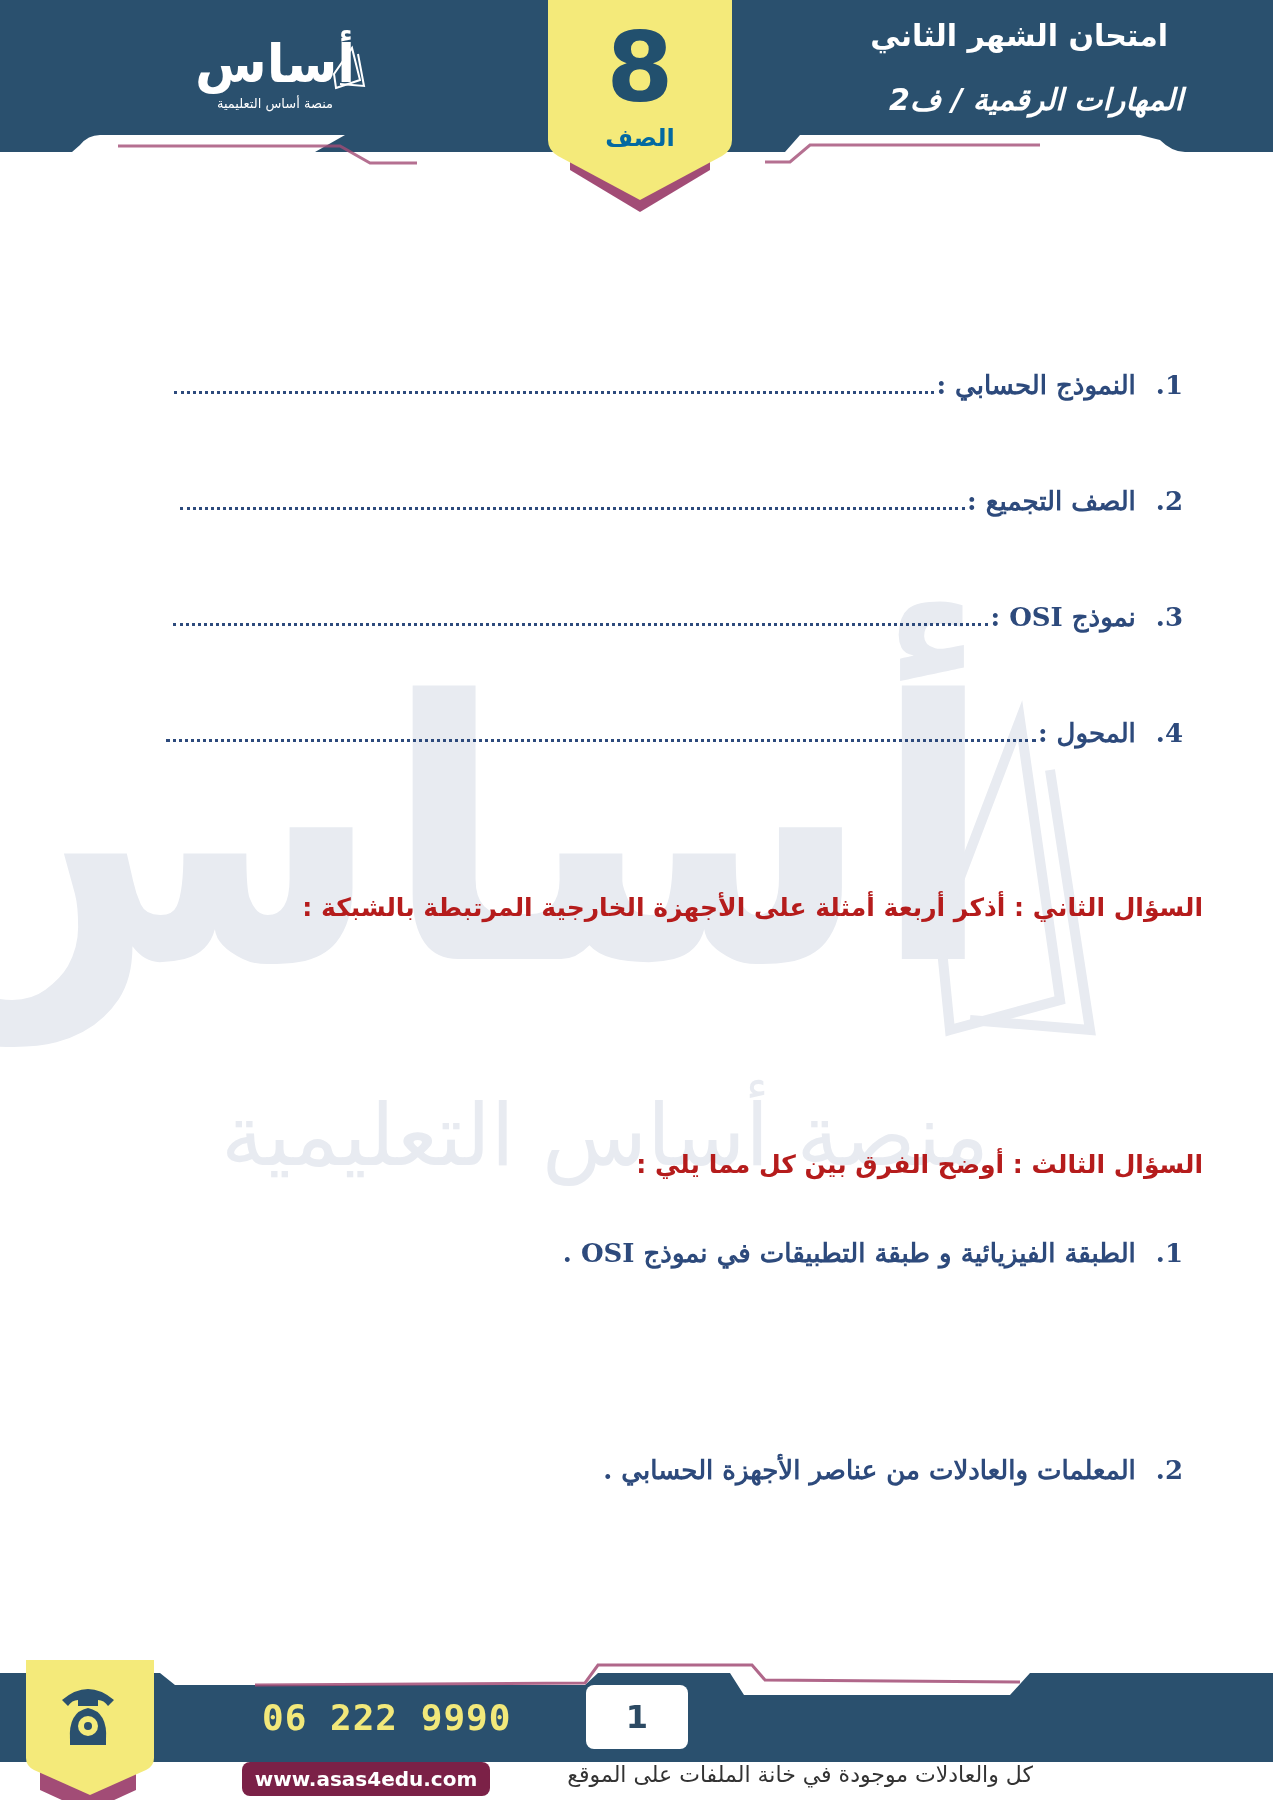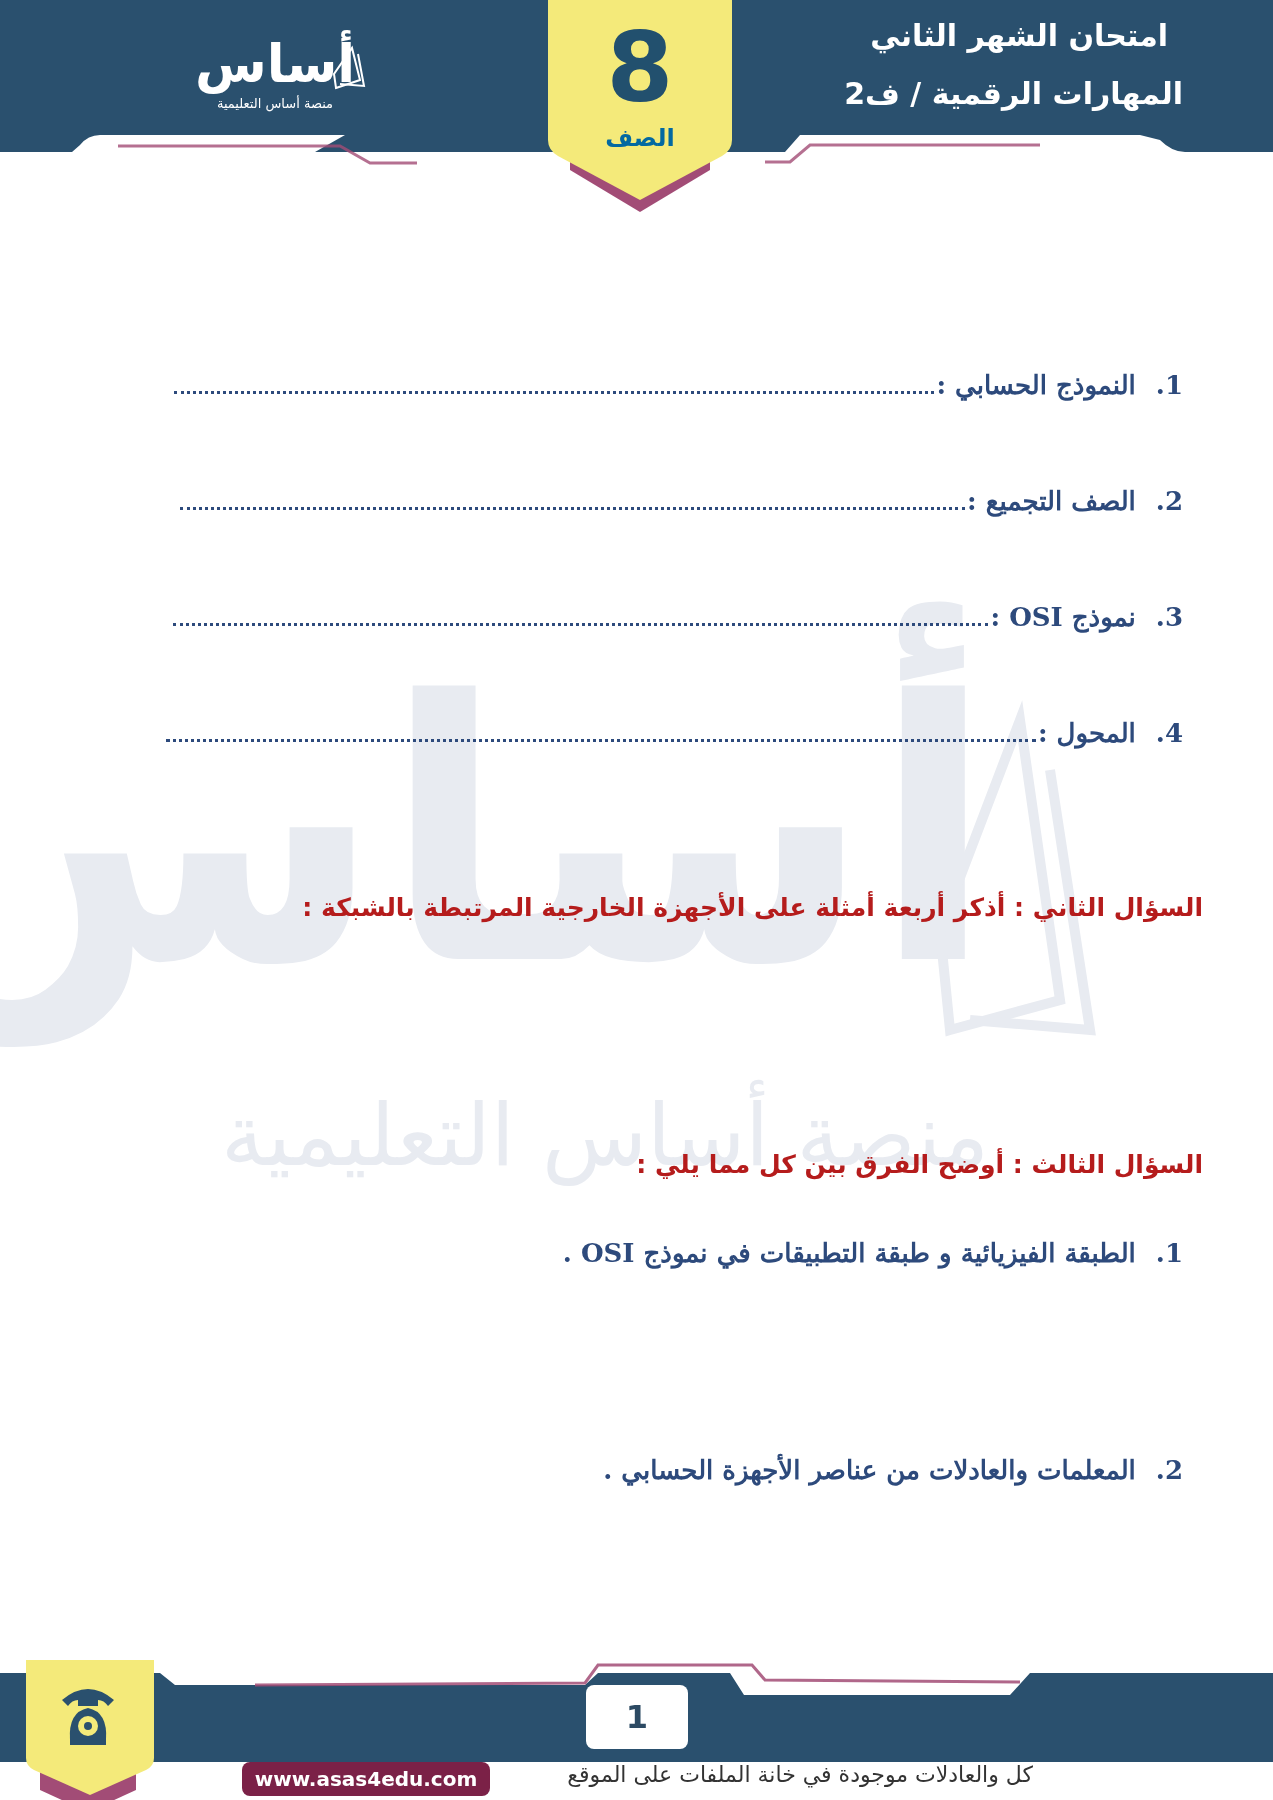--- a/index.html
+++ b/index.html
@@ -7,21 +7,21 @@
   body { position: relative; font-family: "DejaVu Sans", sans-serif; }
 
   
   .header-band { position: absolute; left: 0; top: 0; width: 1273px; height: 152px; }
   .header-title {
     position: absolute; right: 300px; width: 600px; text-align: right;
     color: #ffffff; font-weight: bold; font-size: 30px; direction: rtl;
     font-family: "DejaVu Sans", sans-serif;
   }
   .ht1 { top: 18px; right: 105px; }
-  .ht2 { top: 76px; right: 90px; }
+  .ht2 { top: 82px; right: 90px; font-style: italic; }
 
   .logo { position: absolute; left: 170px; top: 34px; width: 210px; height: 90px; text-align: center; }
   .logo-main { color: #fff; font-weight: bold; font-size: 52px; line-height: 60px; direction: rtl; letter-spacing: -2px; }
   .logo-sub { color: #fff; font-size: 13px; direction: rtl; margin-top: 2px; }
 
   .badge { position: absolute; left: 545px; top: 0; width: 190px; height: 215px; }
   .badge-num {
     position: absolute; left: 0; width: 190px; top: 18px; text-align: center;
     font-size: 96px; font-weight: bold; color: #22506e; line-height: 100px;
     font-family: "DejaVu Sans", sans-serif;
@@ -167,16 +167,17 @@
     <path d="M40 130 L40 150 L88 172 L136 150 L136 130 Z" fill="#a24c76"></path>
     <path d="M26 20 H154 V118 Q154 126 146 130 L90 155 L34 130 Q26 126 26 118 Z" fill="#f4ea7a"></path>
   </svg>
   <svg width="60" height="70" viewBox="0 0 60 70" style="position:absolute; left:58px; top:40px;">
     <path d="M4 20 Q30 -2 56 20 L50 26 Q46 20 40 20 L40 26 L20 26 L20 20 Q14 20 10 26 Z" fill="#2a506e"></path>
     <path d="M12 60 Q10 32 30 28 Q50 32 48 60 Z" fill="#2a506e"></path>
     <circle cx="30" cy="46" r="10" fill="#f4ea7a"></circle>
     <circle cx="30" cy="46" r="4" fill="#2a506e"></circle>
     <rect x="12" y="60" width="36" height="5" fill="#2a506e"></rect>
   </svg>
+  <div class="phone-number">06 222 9990</div>
   <div class="page-box">1</div>
   <div class="footer-note">كل والعادلات موجودة في خانة الملفات على الموقع</div>
   <div class="site-pill">www.asas4edu.com</div>
 </div>
 
 </body></html>

